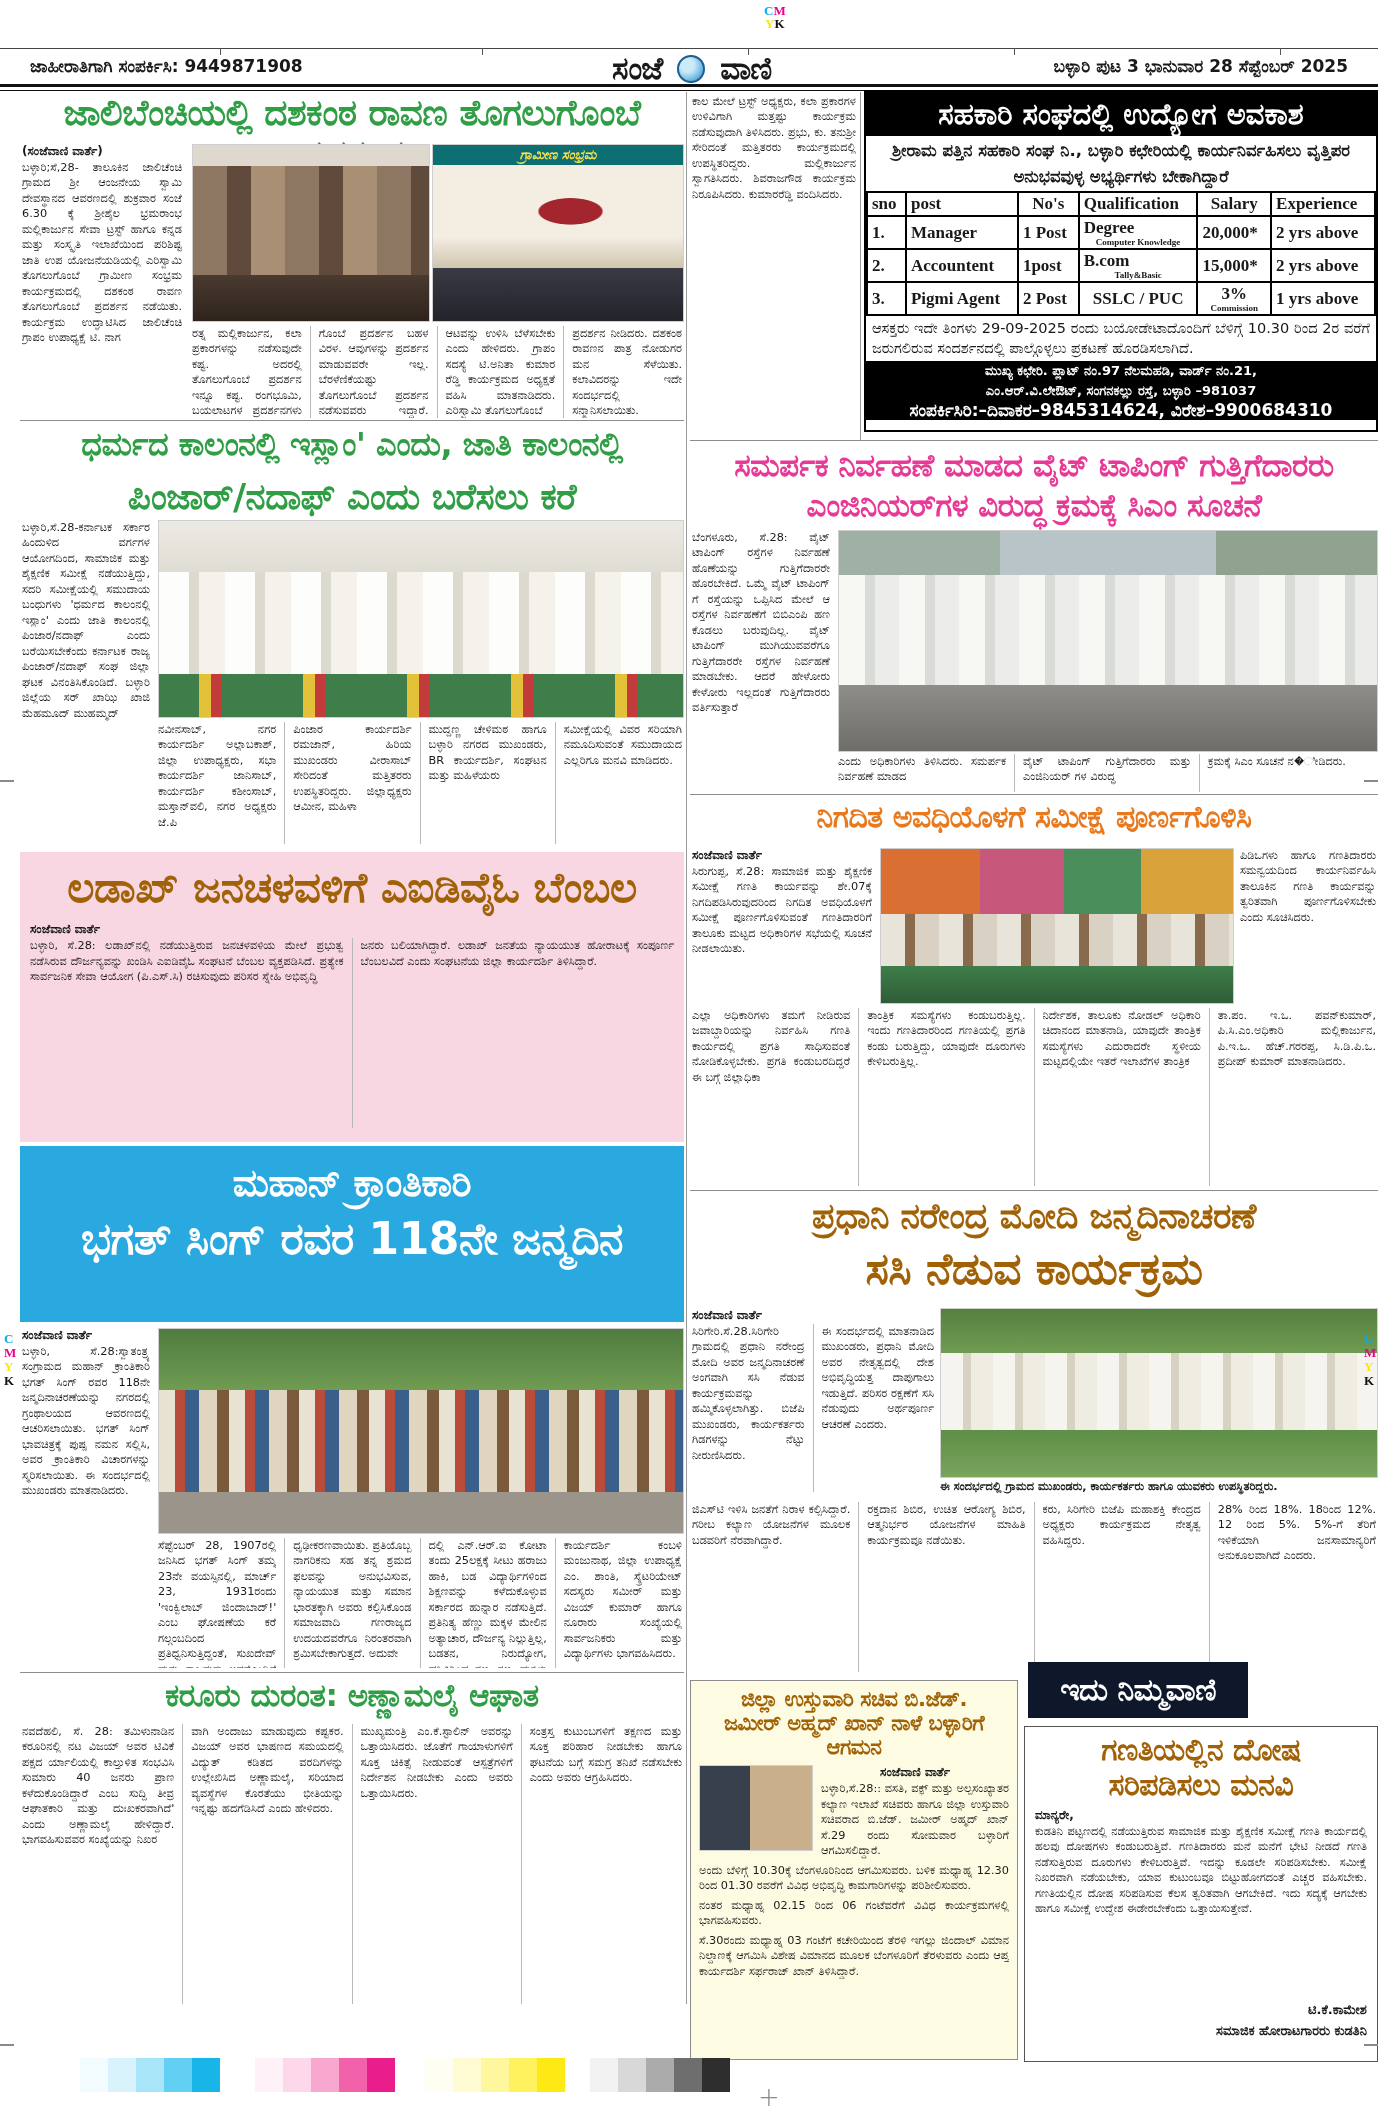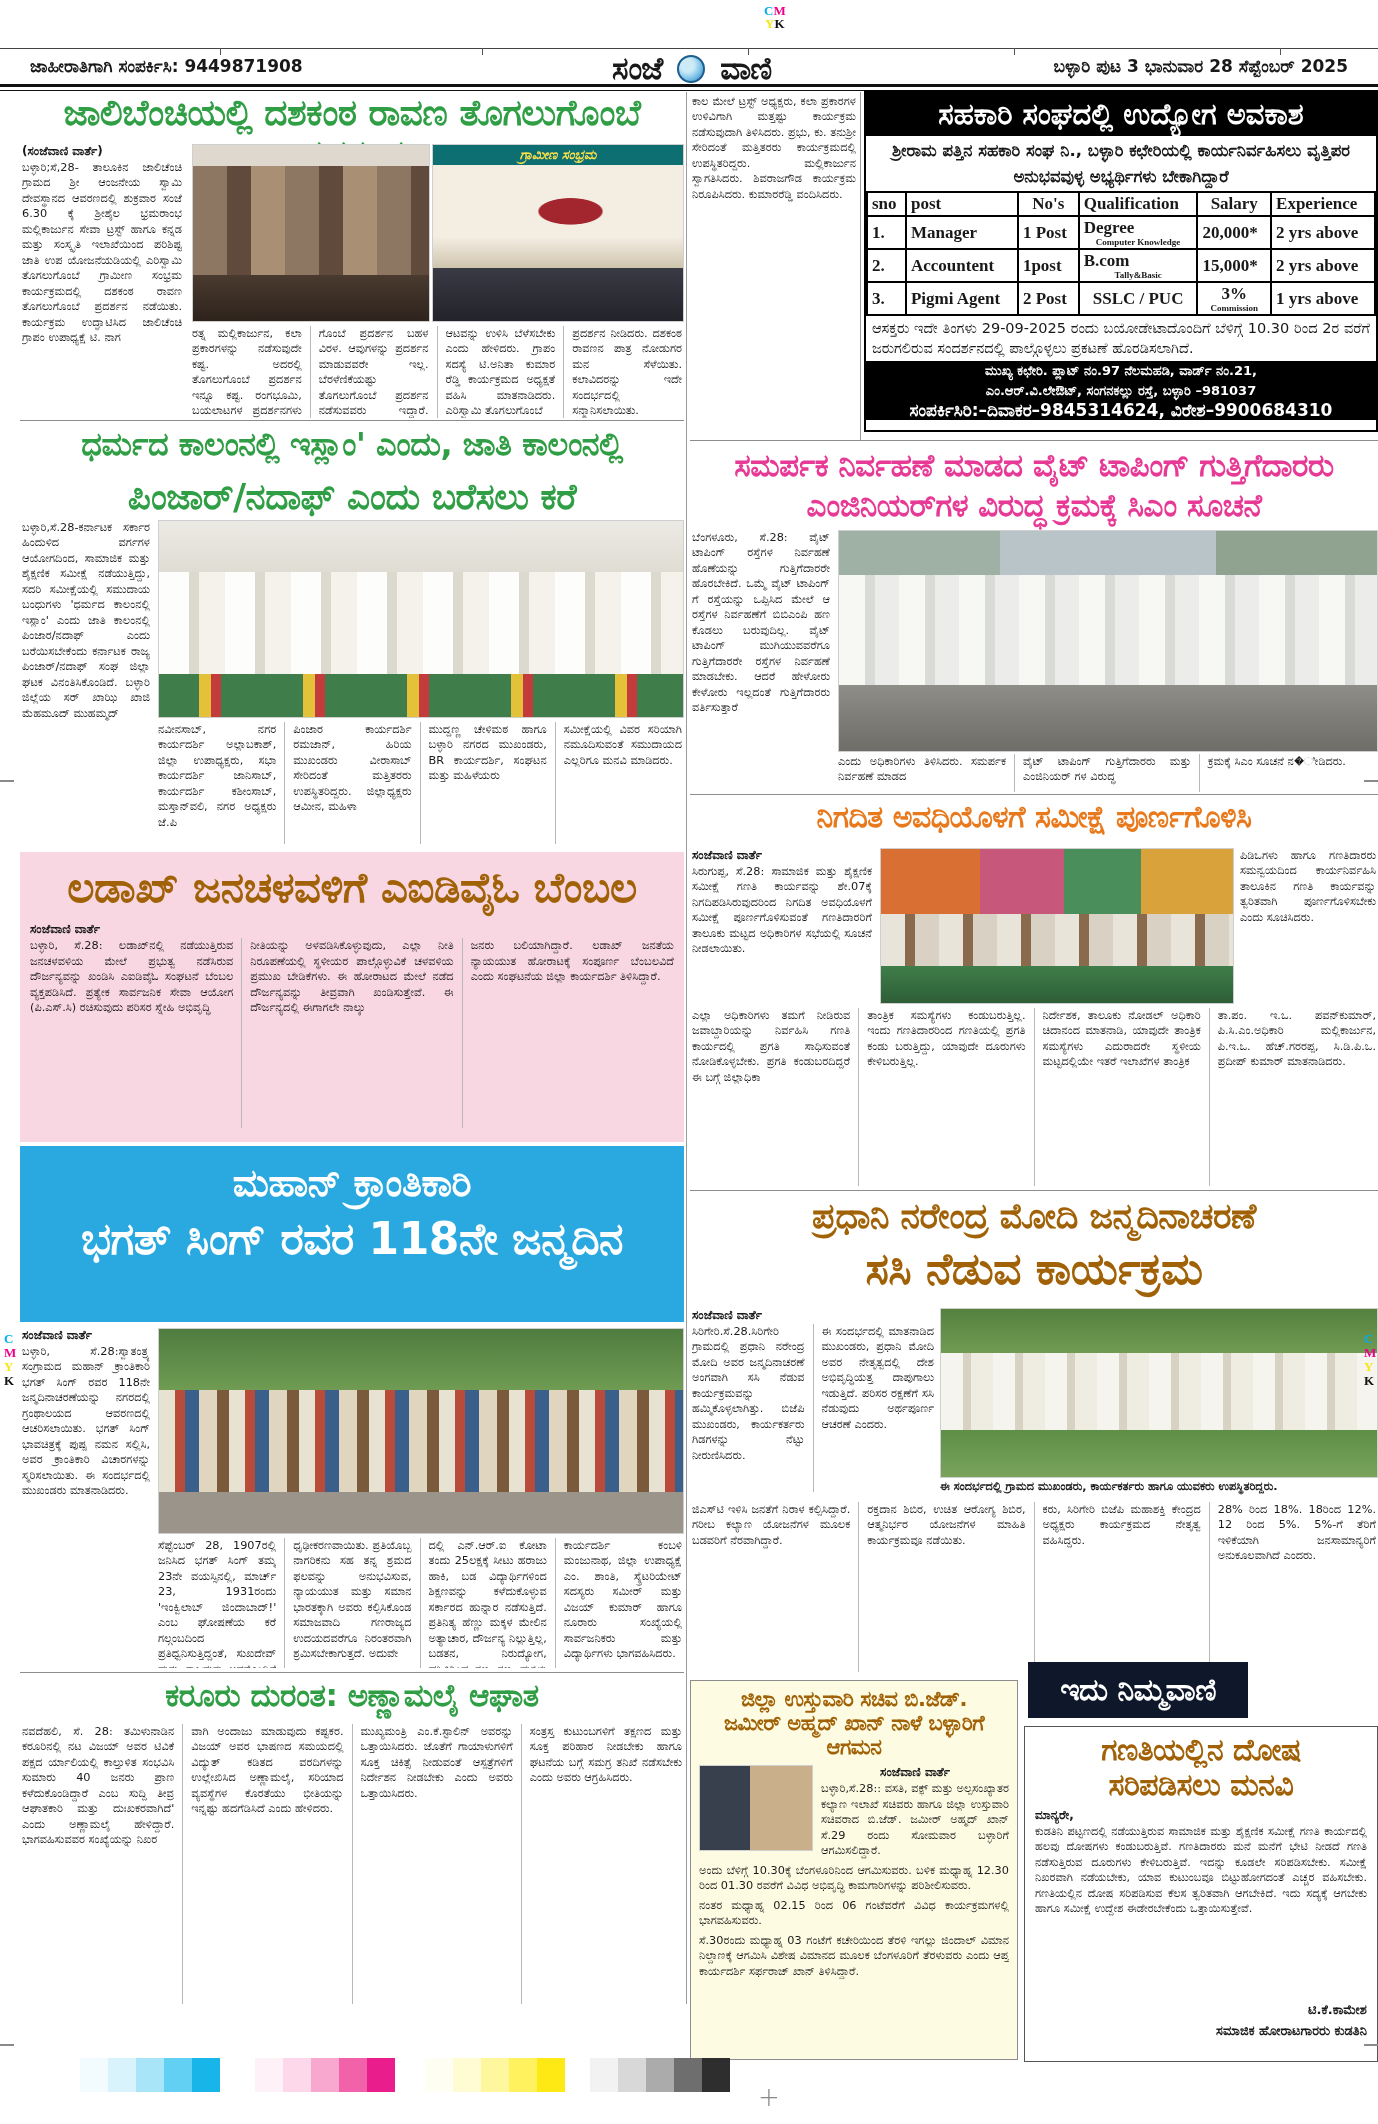--- a/index.html
+++ b/index.html
@@ -200,21 +200,20 @@
       <div class="body-col">ಸಮೀಕ್ಷೆಯಲ್ಲಿ ವಿವರ ಸರಿಯಾಗಿ ನಮೂದಿಸುವಂತೆ ಸಮುದಾಯದ ಎಲ್ಲರಿಗೂ ಮನವಿ ಮಾಡಿದರು.</div>
     </div>
 </div>
 
 <div class="abs pinkbox" style="left:20px;top:852px;width:664px;height:290px;">
   <div class="hl hl-black" style="font-size:42px;padding-top:12px;">ಲಡಾಖ್ ಜನಚಳವಳಿಗೆ ಎಐಡಿವೈಓ ಬೆಂಬಲ</div>
   <div style="padding:10px 10px 0 10px;">
     <div class="byline">ಸಂಜೆವಾಣಿ ವಾರ್ತೆ</div>
     <div class="cols" style="height:190px;">
         <div class="body-col">ಬಳ್ಳಾರಿ, ಸೆ.28: ಲಡಾಖ್‌ನಲ್ಲಿ ನಡೆಯುತ್ತಿರುವ ಜನಚಳವಳಿಯ ಮೇಲೆ ಪ್ರಭುತ್ವ ನಡೆಸಿರುವ ದೌರ್ಜನ್ಯವನ್ನು ಖಂಡಿಸಿ ಎಐಡಿವೈಓ ಸಂಘಟನೆ ಬೆಂಬಲ ವ್ಯಕ್ತಪಡಿಸಿದೆ. ಪ್ರತ್ಯೇಕ ಸಾರ್ವಜನಿಕ ಸೇವಾ ಆಯೋಗ (ಪಿ.ಎಸ್.ಸಿ) ರಚಿಸುವುದು ಪರಿಸರ ಸ್ನೇಹಿ ಅಭಿವೃದ್ಧಿ</div>
-        <div class="body-col">ನೀತಿಯನ್ನು ಅಳವಡಿಸಿಕೊಳ್ಳುವುದು, ಎಲ್ಲಾ ನೀತಿ ನಿರೂಪಣೆಯಲ್ಲಿ ಸ್ಥಳೀಯರ ಪಾಲ್ಗೊಳ್ಳುವಿಕೆ ಚಳವಳಿಯ ಪ್ರಮುಖ ಬೇಡಿಕೆಗಳು. ಈ ಹೋರಾಟದ ಮೇಲೆ ನಡೆದ ದೌರ್ಜನ್ಯವನ್ನು ತೀವ್ರವಾಗಿ ಖಂಡಿಸುತ್ತೇವೆ. ಈ ದೌರ್ಜನ್ಯದಲ್ಲಿ ಈಗಾಗಲೇ ನಾಲ್ಕು</div>
         <div class="body-col">ಜನರು ಬಲಿಯಾಗಿದ್ದಾರೆ. ಲಡಾಖ್ ಜನತೆಯ ನ್ಯಾಯಯುತ ಹೋರಾಟಕ್ಕೆ ಸಂಪೂರ್ಣ ಬೆಂಬಲವಿದೆ ಎಂದು ಸಂಘಟನೆಯ ಜಿಲ್ಲಾ ಕಾರ್ಯದರ್ಶಿ ತಿಳಿಸಿದ್ದಾರೆ.</div>
       </div>
   </div>
 </div>
 
 <div class="abs bluebox" style="left:20px;top:1146px;width:664px;height:176px;">
   <div class="hl" style="font-size:38px;padding-top:16px;color:#fff;">ಮಹಾನ್ ಕ್ರಾಂತಿಕಾರಿ</div>
   <div class="hl" style="font-size:44px;padding-top:8px;color:#fff;">ಭಗತ್ ಸಿಂಗ್ ರವರ 118ನೇ ಜನ್ಮದಿನ</div>
 </div>
 <div class="abs leftcol" style="left:22px;top:1328px;width:128px;height:340px;">

